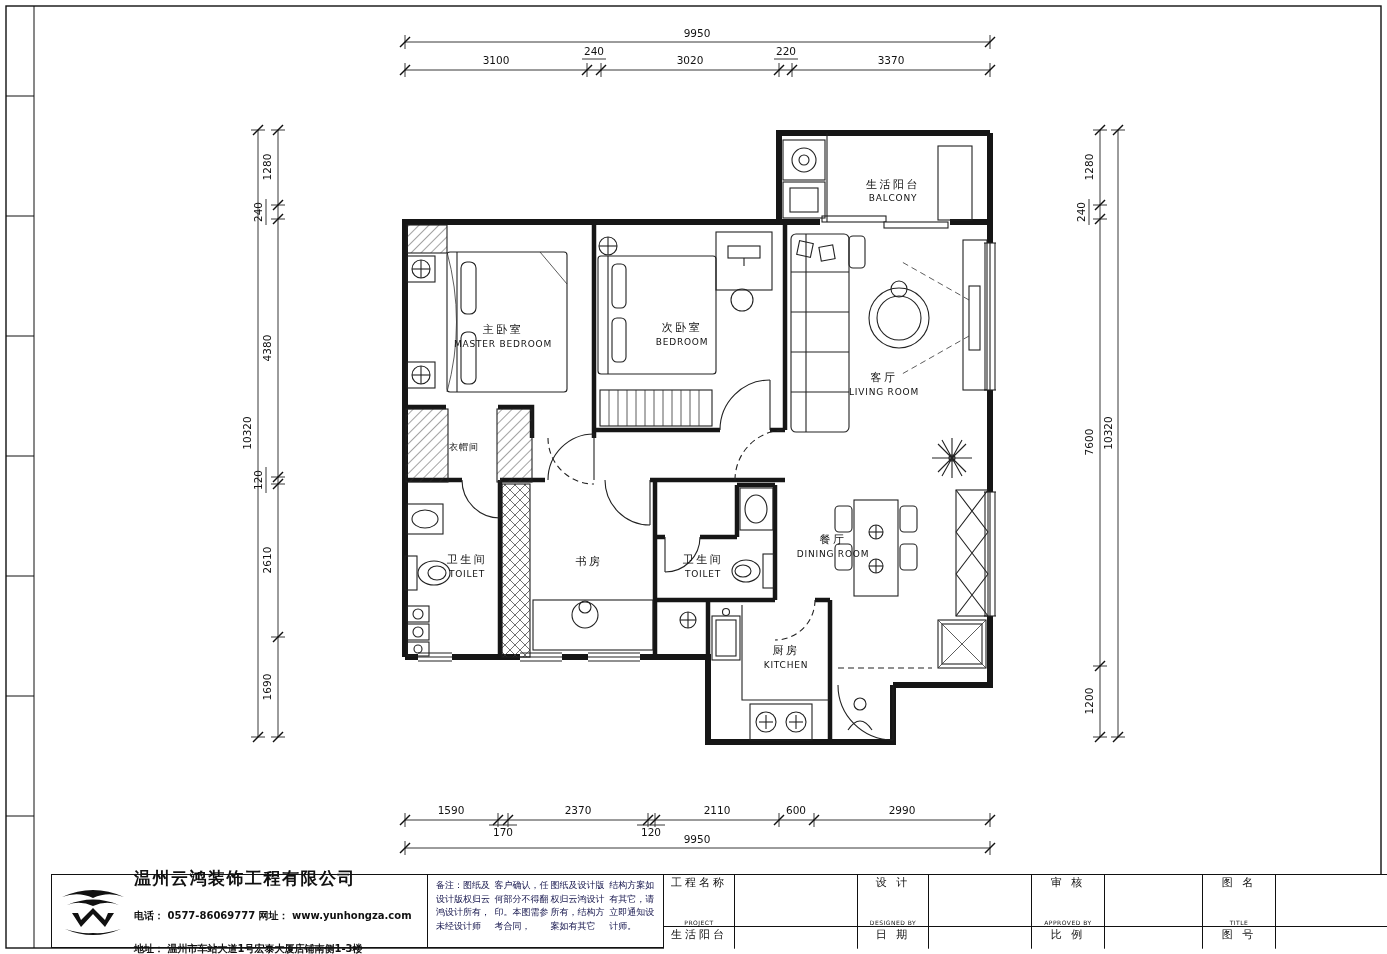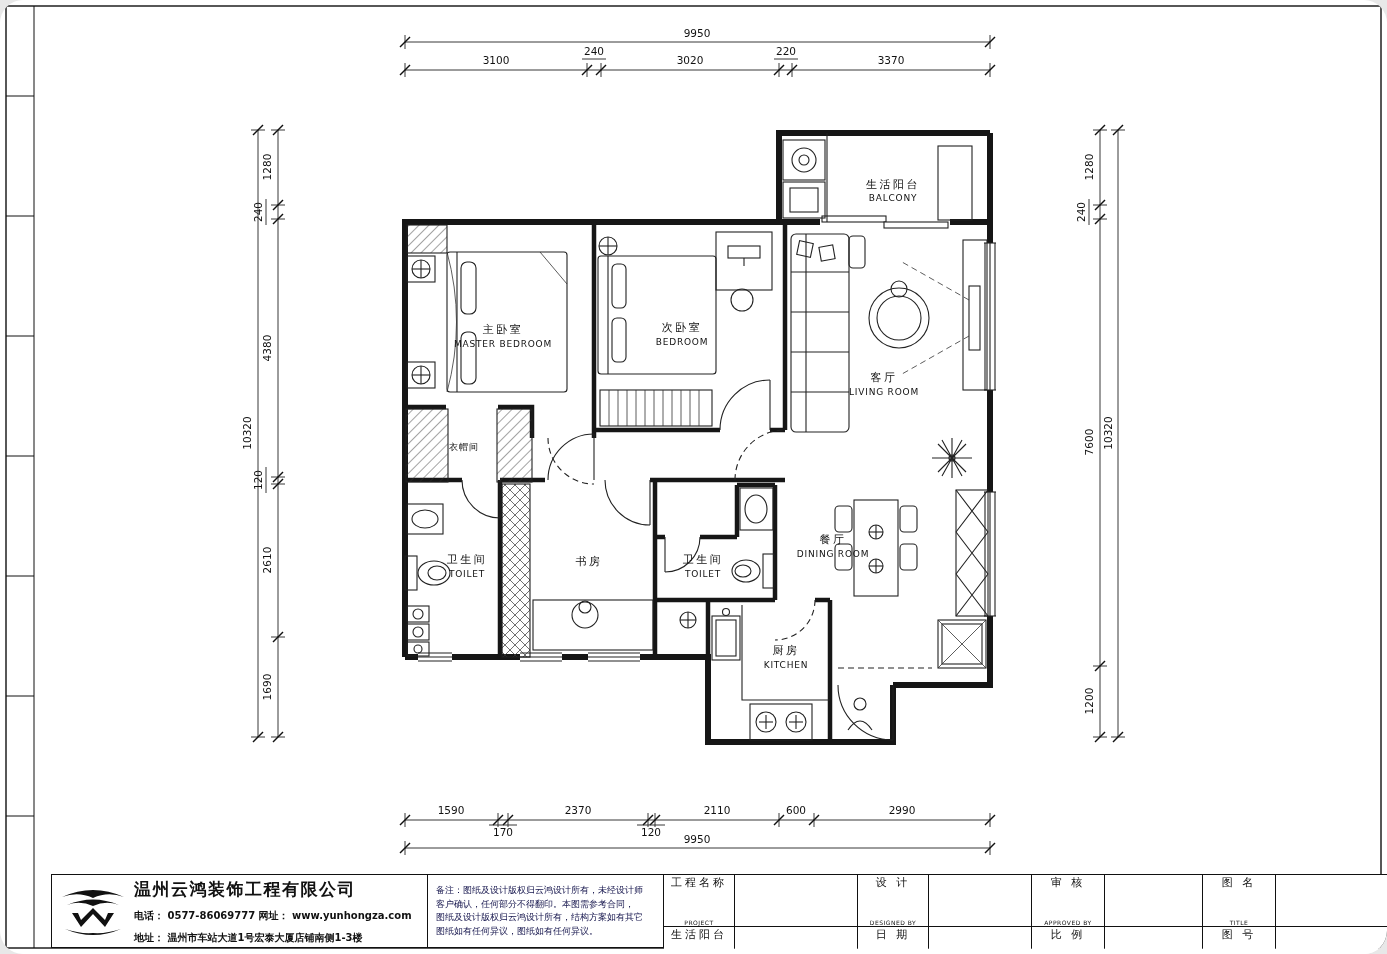--- a/index.html
+++ b/index.html
@@ -1,17 +1,17 @@
 <!DOCTYPE html>
 <html><head>
 <meta charset="utf-8">
 <style>
   html,body{margin:0;padding:0;background:#e8e8e8;}
   .page{position:relative;width:1387px;height:954px;background:#fff;overflow:hidden;
-        font-family:"DejaVu Sans",sans-serif;color:#111;border-radius:23px;}
+        font-family:"DejaVu Sans",sans-serif;color:#111;}
   svg text{font-family:"DejaVu Sans",sans-serif;}
   .dl{stroke:#222;stroke-width:0.9;}
   .ext{stroke:#222;stroke-width:0.9;}
   .slash{stroke:#111;stroke-width:1.4;}
   .dt{font-size:10.5px;fill:#111;}
   .w{stroke:#161616;stroke-width:6;fill:none;}
   .wi{stroke:#161616;stroke-width:4.5;fill:none;}
   .t{stroke:#222;stroke-width:1.1;fill:none;}
   .tw{stroke:#222;stroke-width:1.1;fill:#fff;}
   .th{stroke:#333;stroke-width:0.8;fill:none;}
@@ -20,23 +20,23 @@
   .en{font-size:9px;letter-spacing:0.8px;fill:#111;}
   .frame{stroke:#111;fill:none;}
 
   
   .tb{position:absolute;left:51px;top:874px;width:1347px;height:74px;
       border:1.6px solid #111;box-sizing:border-box;display:flex;background:#fff;}
   .tb-company{width:376px;border-right:1.2px solid #111;box-sizing:border-box;
       display:flex;align-items:center;padding:3px 6px;}
   .co-text{flex:1;min-width:0;}
   .co-name{font-size:17px;font-weight:bold;letter-spacing:1.5px;white-space:nowrap;}
-  .co-line{font-size:10px;font-weight:bold;margin-top:8px;white-space:nowrap;}
+  .co-line{font-size:10px;font-weight:bold;margin-top:19px;white-space:nowrap;}
   .tb-notes{width:236px;border-right:1.2px solid #111;box-sizing:border-box;
-      padding:4px 8px;font-size:9px;line-height:1.5;display:flex;flex-direction:column;
+      padding:4px 8px;font-size:9px;line-height:1.5;display:flex;flex-direction:row;
       justify-content:center;color:#15154d;}
   .tb-grid{flex:1;display:grid;grid-template-columns:70px 122px 70px 102px 72px 97px 72px 1fr;
       grid-auto-rows:1fr;background:#111;gap:1px;}
   .cell{background:#fff;display:flex;flex-direction:column;align-items:center;justify-content:center;gap:28px;}
   .cell .czh{font-size:11px;letter-spacing:3px;white-space:nowrap;}
   .cell .cen{font-size:6px;letter-spacing:0.5px;margin-top:1px;white-space:nowrap;}
   .logo{flex:0 0 70px;margin-right:6px;}
 </style>
 </head>
 <body>
@@ -413,21 +413,21 @@
     <div class="co-text">
       <div class="co-name">温州云鸿装饰工程有限公司</div>
       <div class="co-line">电话： 0577-86069777 网址： www.yunhongza.com</div>
       <div class="co-line">地址： 温州市车站大道1号宏泰大厦店铺南侧1-3楼</div>
     </div>
   </div>
   <div class="tb-notes">
     <div>备注：图纸及设计版权归云鸿设计所有，未经设计师</div>
     <div>客户确认，任何部分不得翻印。本图需参考合同，</div>
     <div>图纸及设计版权归云鸿设计所有，结构方案如有其它</div>
-    <div>图纸如有任何异议，图纸如有任何异议。</div>
+    <div>结构方案如有其它，请立即通知设计师。</div>
   </div>
   <div class="tb-grid">
     <div class="cell">
       <div class="czh">工程名称</div>
       <div class="cen">PROJECT</div>
     </div>
     <div class="cell"></div>
     <div class="cell">
       <div class="czh">设  计</div>
       <div class="cen">DESIGNED BY</div>

